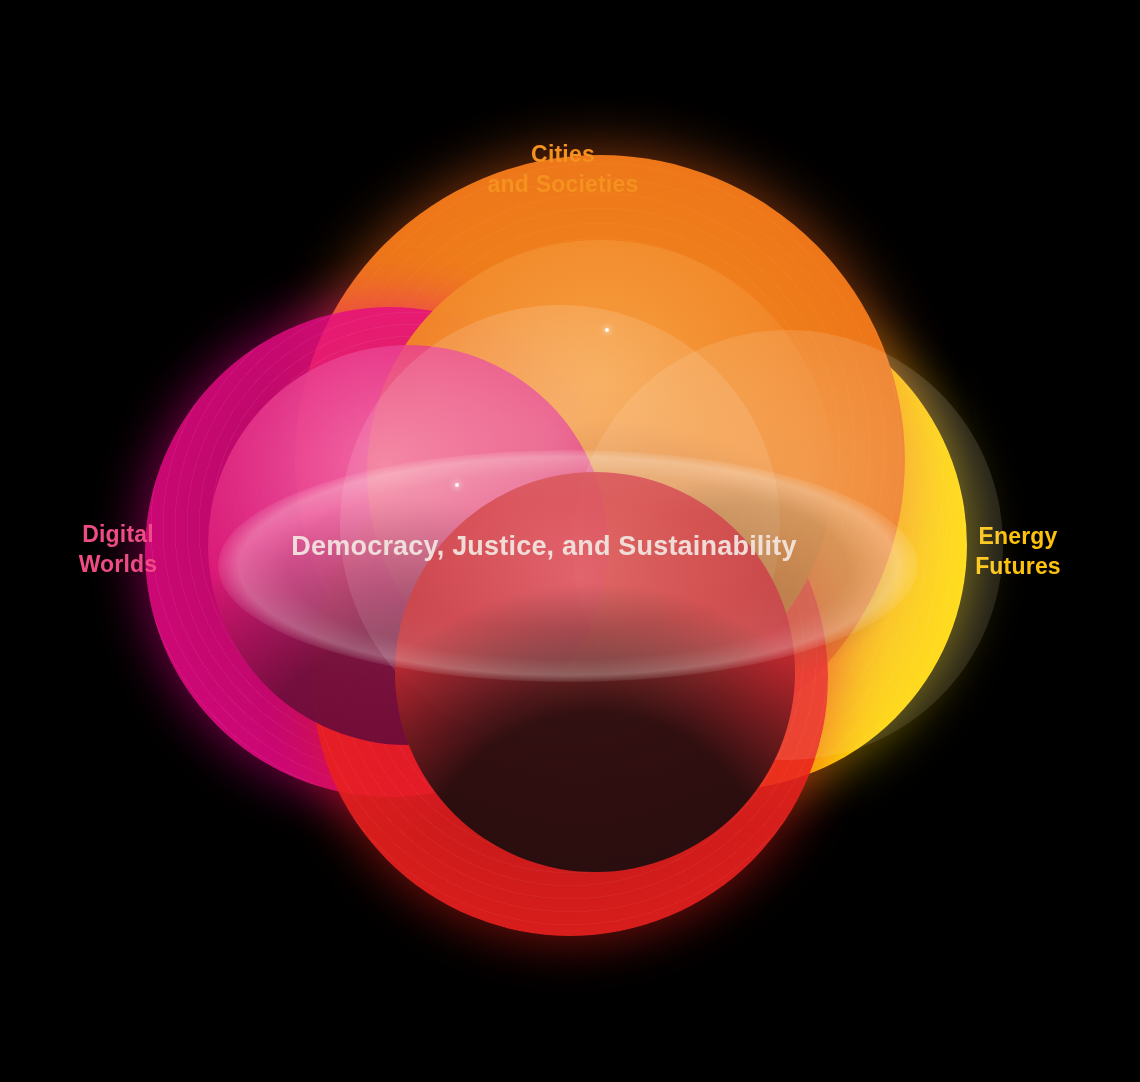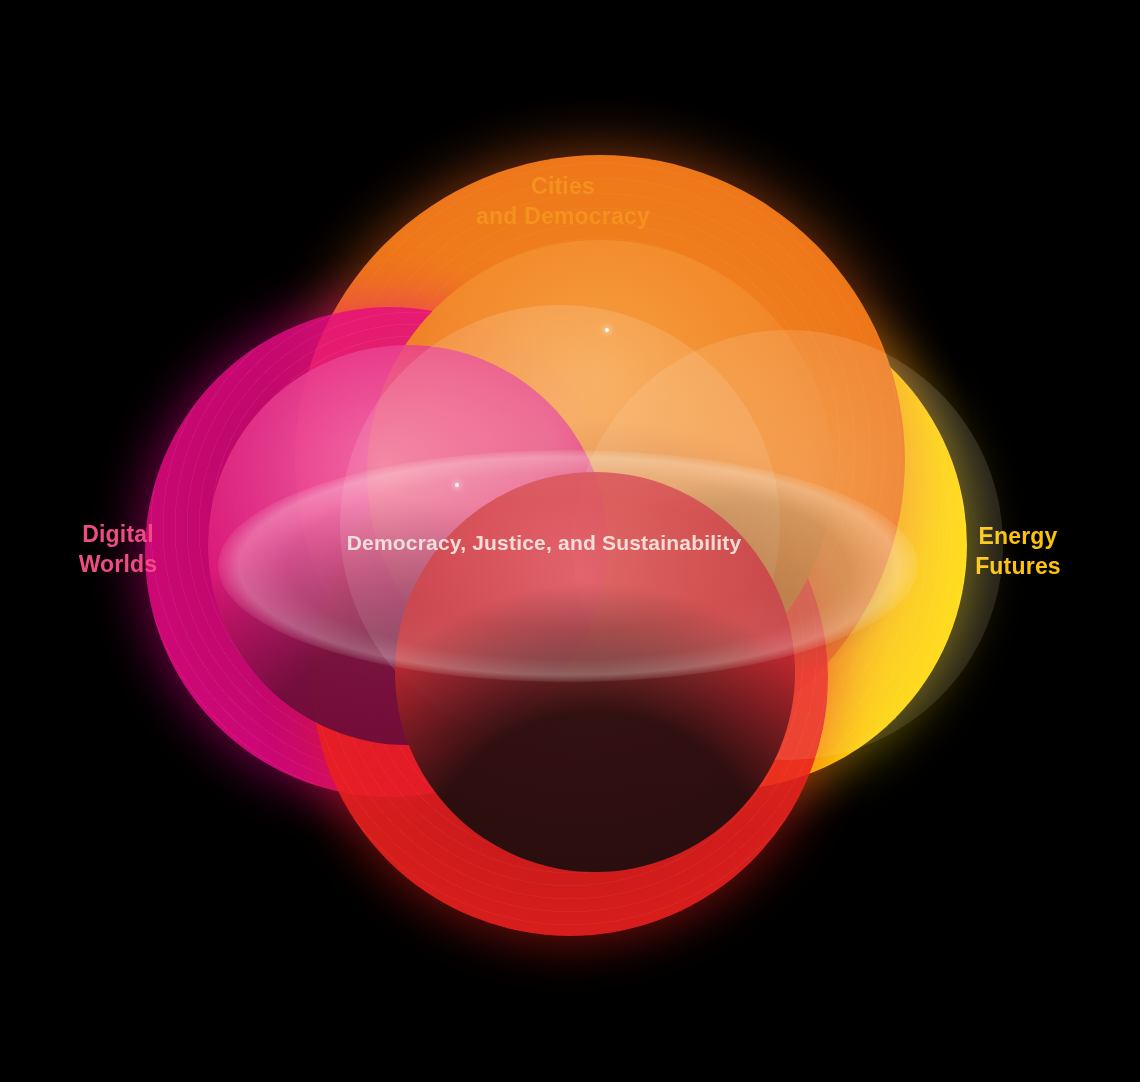--- a/index.html
+++ b/index.html
@@ -105,28 +105,28 @@
   }
 
   .sparkle{position:absolute;width:4px;height:4px;border-radius:50%;z-index:14;
     background:rgba(255,255,255,.95);box-shadow:0 0 6px 1px rgba(255,255,255,.75);}
   .sparkle-1{left:605px;top:328px;}
   .sparkle-2{left:455px;top:483px;}
 
   
   .center-label{
     position:absolute;left:184px;top:531px;width:720px;z-index:20;
-    text-align:center;font-size:21px;font-weight:bold;letter-spacing:.2px;
+    text-align:center;font-size:27px;font-weight:bold;letter-spacing:.2px;
     color:var(--center_text,#f3e8e2);opacity:.92;
   }
   .theme-label{
     position:absolute;width:300px;z-index:30;text-align:center;
     font-size:23px;font-weight:bold;line-height:30px;letter-spacing:.2px;
   }
-  .label-cities{left:413px;top:139px;color:var(--label-cities,#f5911e);margin-top:32px;}
+  .label-cities{left:413px;top:139px;color:var(--label-cities,#f5911e);}
   .label-digital{left:-32px;top:519px;color:var(--label-digital,#ef4c86);}
   .label-energy{left:868px;top:521px;color:var(--label-energy,#fdc20d);z-index:1;}
   .label-health{left:415px;top:898px;color:var(--label-health,#d9191d);}
 </style>
 </head>
 <body>
 
 <div class="stage">
 
   <div class="circle petal-energy"></div>
@@ -142,21 +142,21 @@
   <div class="circle sphere-health"></div>
   <div class="lens-ellipse"></div>
 
   <div class="sparkle sparkle-1"></div>
   <div class="sparkle sparkle-2"></div>
 
   <div class="center-label">Democracy, Justice, and Sustainability</div>
 
   <div class="theme-label label-cities">
     <div>Cities</div>
-    <div>and Democracy</div>
+    <div>and Societies</div>
   </div>
   <div class="theme-label label-energy">
     <div>Energy</div>
     <div>Futures</div>
   </div>
   <div class="theme-label label-digital">
     <div>Digital</div>
     <div>Worlds</div>
   </div>
 

